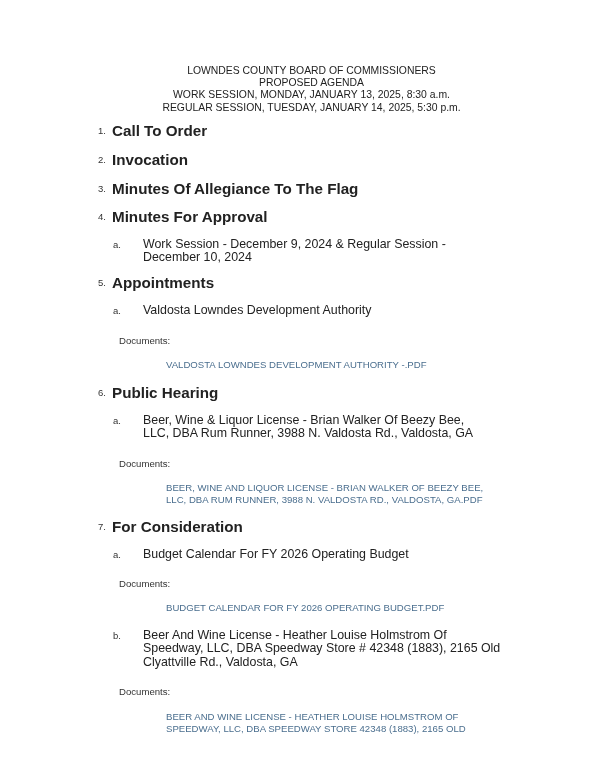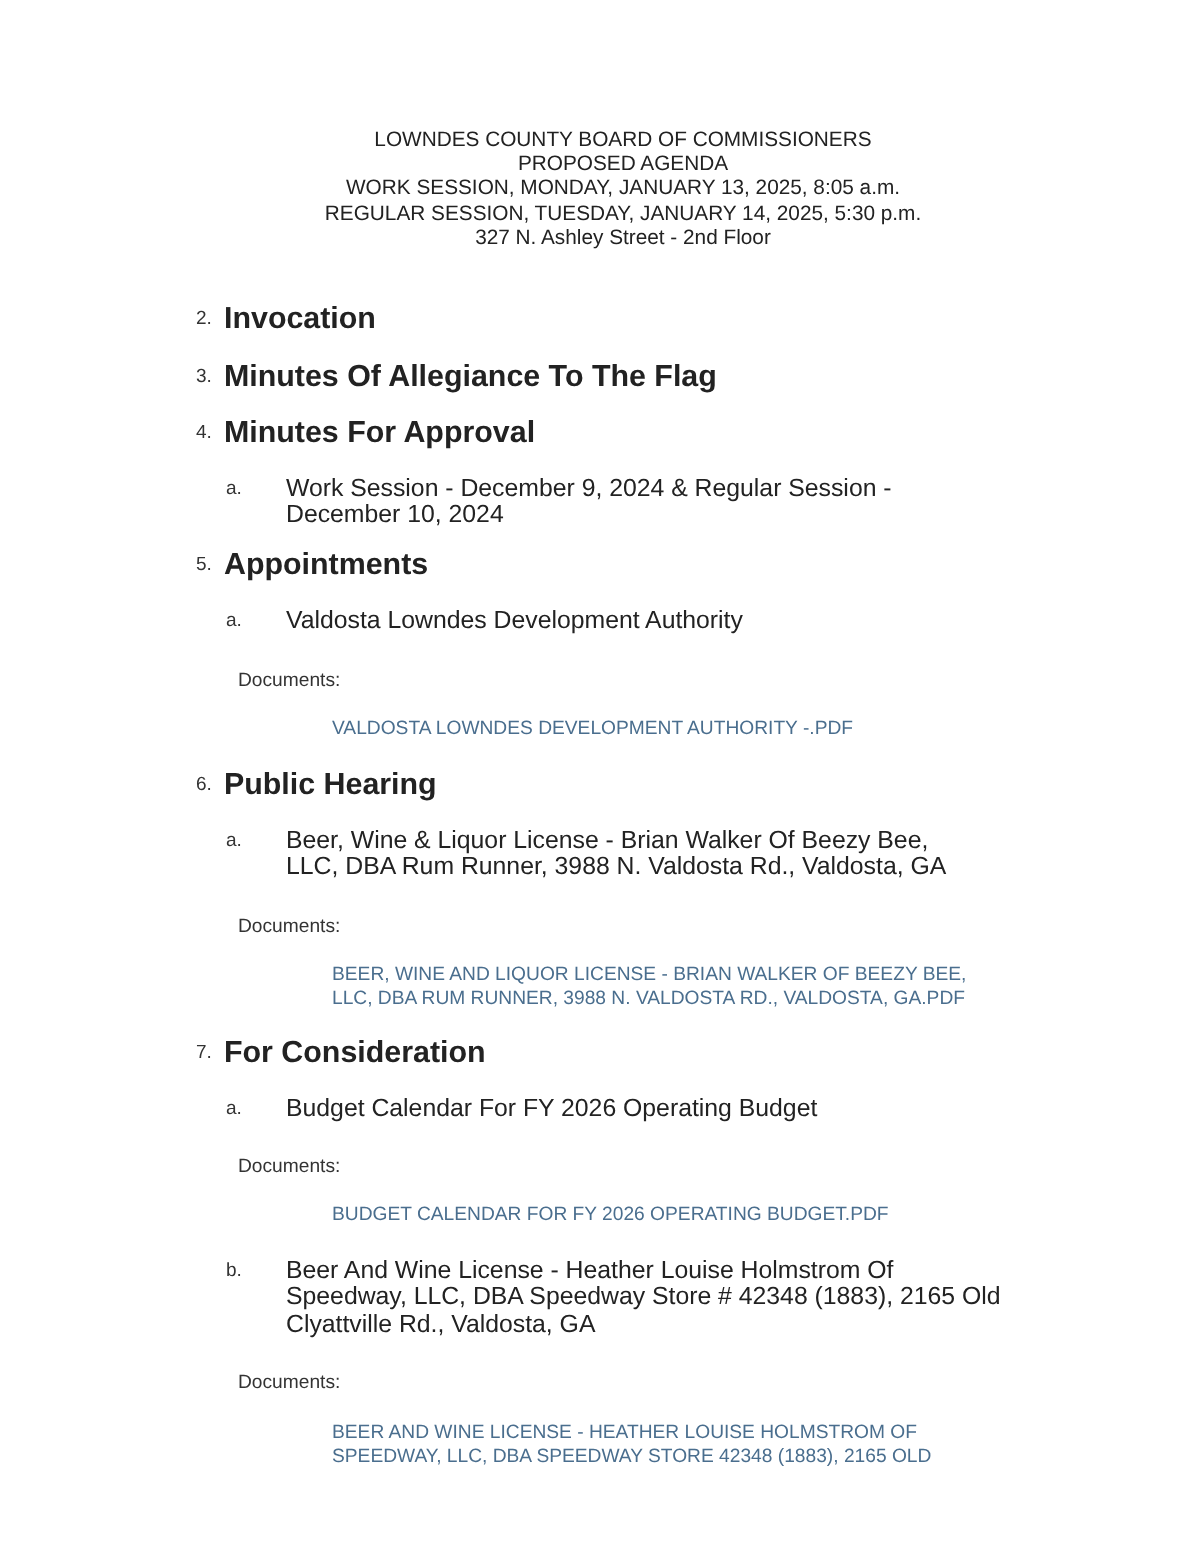--- a/index.html
+++ b/index.html
@@ -17,25 +17,27 @@
     .doc-link { position: absolute; left: 166px; font-size: 9.6px; line-height: 12px; color: #4a6e8e; text-decoration: none; width: 330px; }
   </style>
 </head>
 <body>
 
 <div class="page">
 
   <div class="header">
     <div>LOWNDES COUNTY BOARD OF COMMISSIONERS</div>
     <div>PROPOSED AGENDA</div>
-    <div>WORK SESSION, MONDAY, JANUARY 13, 2025, 8:05 a.m.</div>
+    <div>WORK SESSION, MONDAY, JANUARY 13, 2025, 8:30 a.m.</div>
     <div>REGULAR SESSION, TUESDAY, JANUARY 14, 2025, 5:30 p.m.</div>
-    <div>327 N. Ashley Street - 2nd Floor</div>
   </div>
 
+  <div class="sec" style="top:122px;">
+    <span class="num">1.</span><span class="title">Call To Order</span>
+  </div>
 
   <div class="sec" style="top:151px;">
     <span class="num">2.</span><span class="title">Invocation</span>
   </div>
 
   <div class="sec" style="top:180px;">
     <span class="num">3.</span><span class="title">Minutes Of Allegiance To The Flag</span>
   </div>
 
   <div class="sec" style="top:208px;">

